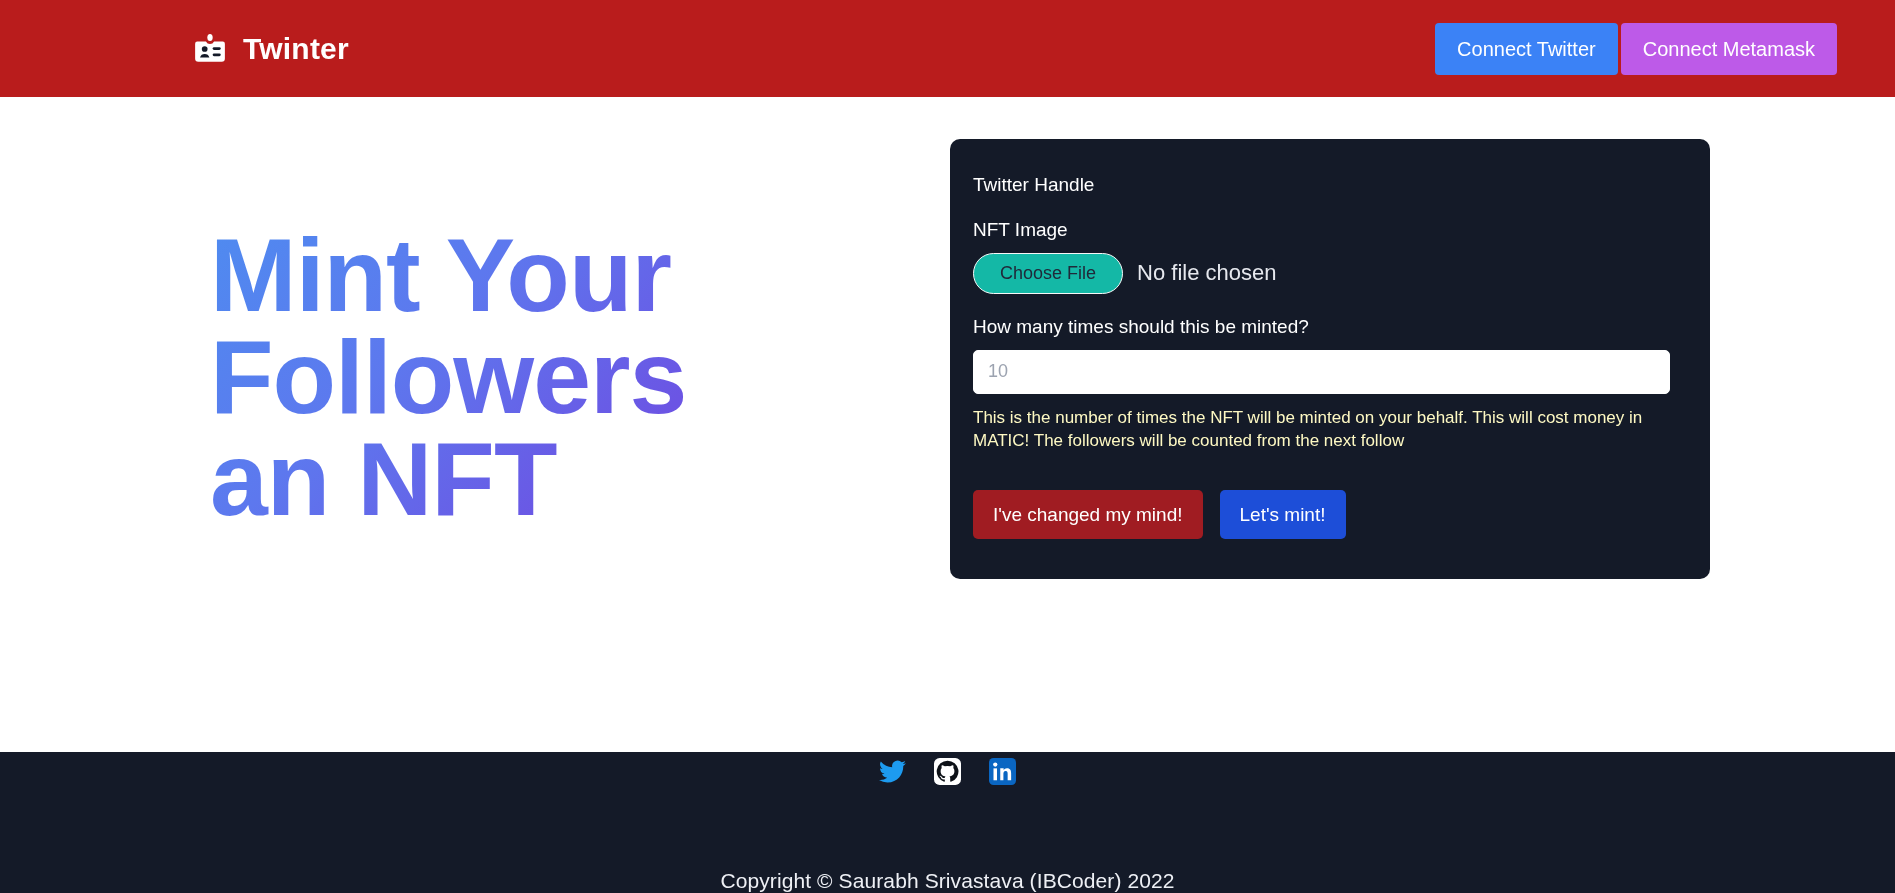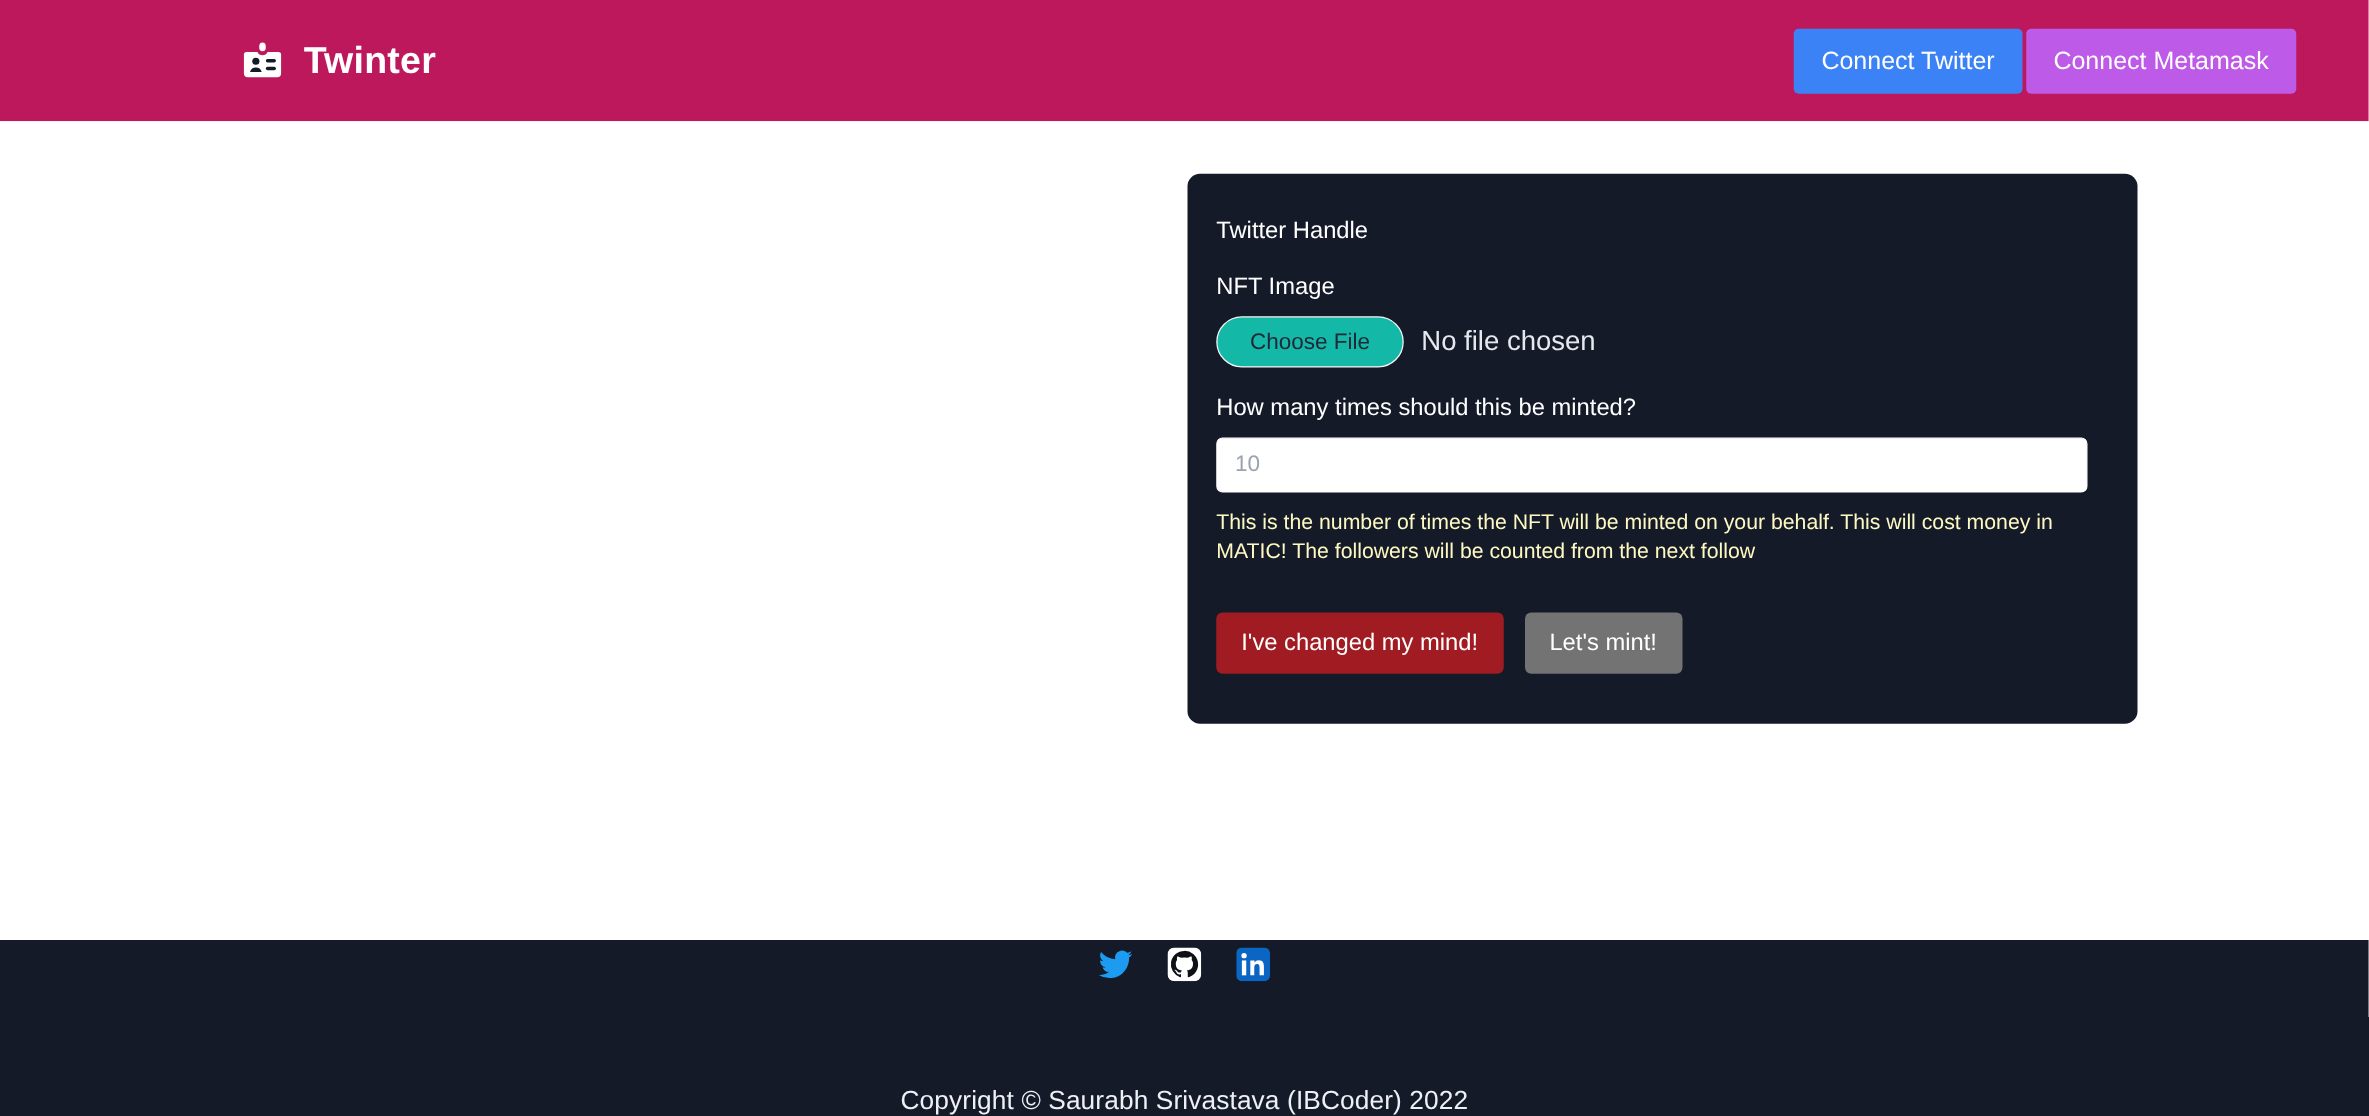--- a/index.html
+++ b/index.html
@@ -15,21 +15,21 @@
     font-family: "Liberation Sans", sans-serif;
     background: #ffffff;
     color: #111827;
     display: flex;
     flex-direction: column;
   }
 
   
   .navbar {
     height: 97px;
-    background: #be185d;
+    background: #b91c1c;
     display: flex;
     align-items: center;
     justify-content: space-between;
     padding: 0 58px 0 193px;
     flex: 0 0 auto;
   }
 
   .brand {
     display: flex;
     align-items: center;
@@ -184,21 +184,21 @@
     font-family: inherit;
     font-size: 19px;
     line-height: 1;
     color: #ffffff;
     padding: 15px 20px;
     border-radius: 5px;
     cursor: pointer;
     white-space: nowrap;
   }
   .action-btn.cancel { background: #a01c22; }
-  .action-btn.mint   { background: #737373; }
+  .action-btn.mint   { background: #1d4ed8; }
 
   
   .footer {
     flex: 0 0 auto;
     height: 141px;
     background: #141a28;
     display: flex;
     flex-direction: column;
     align-items: center;
     justify-content: space-between;
@@ -249,20 +249,23 @@
 
   <div class="nav-actions">
     <button class="nav-btn twitter">Connect Twitter</button>
     <button class="nav-btn metamask">Connect Metamask</button>
   </div>
 
 </header>
 
 <main class="main">
 
+  <section class="hero">
+    <h1 class="hero-title">Mint Your Followers an NFT</h1>
+  </section>
 
   <section class="card">
 
     <div class="field-group">
       <label class="field-label">Twitter Handle</label>
     </div>
 
     <div class="field-group">
       <label class="field-label">NFT Image</label>
       <div class="file-row">

